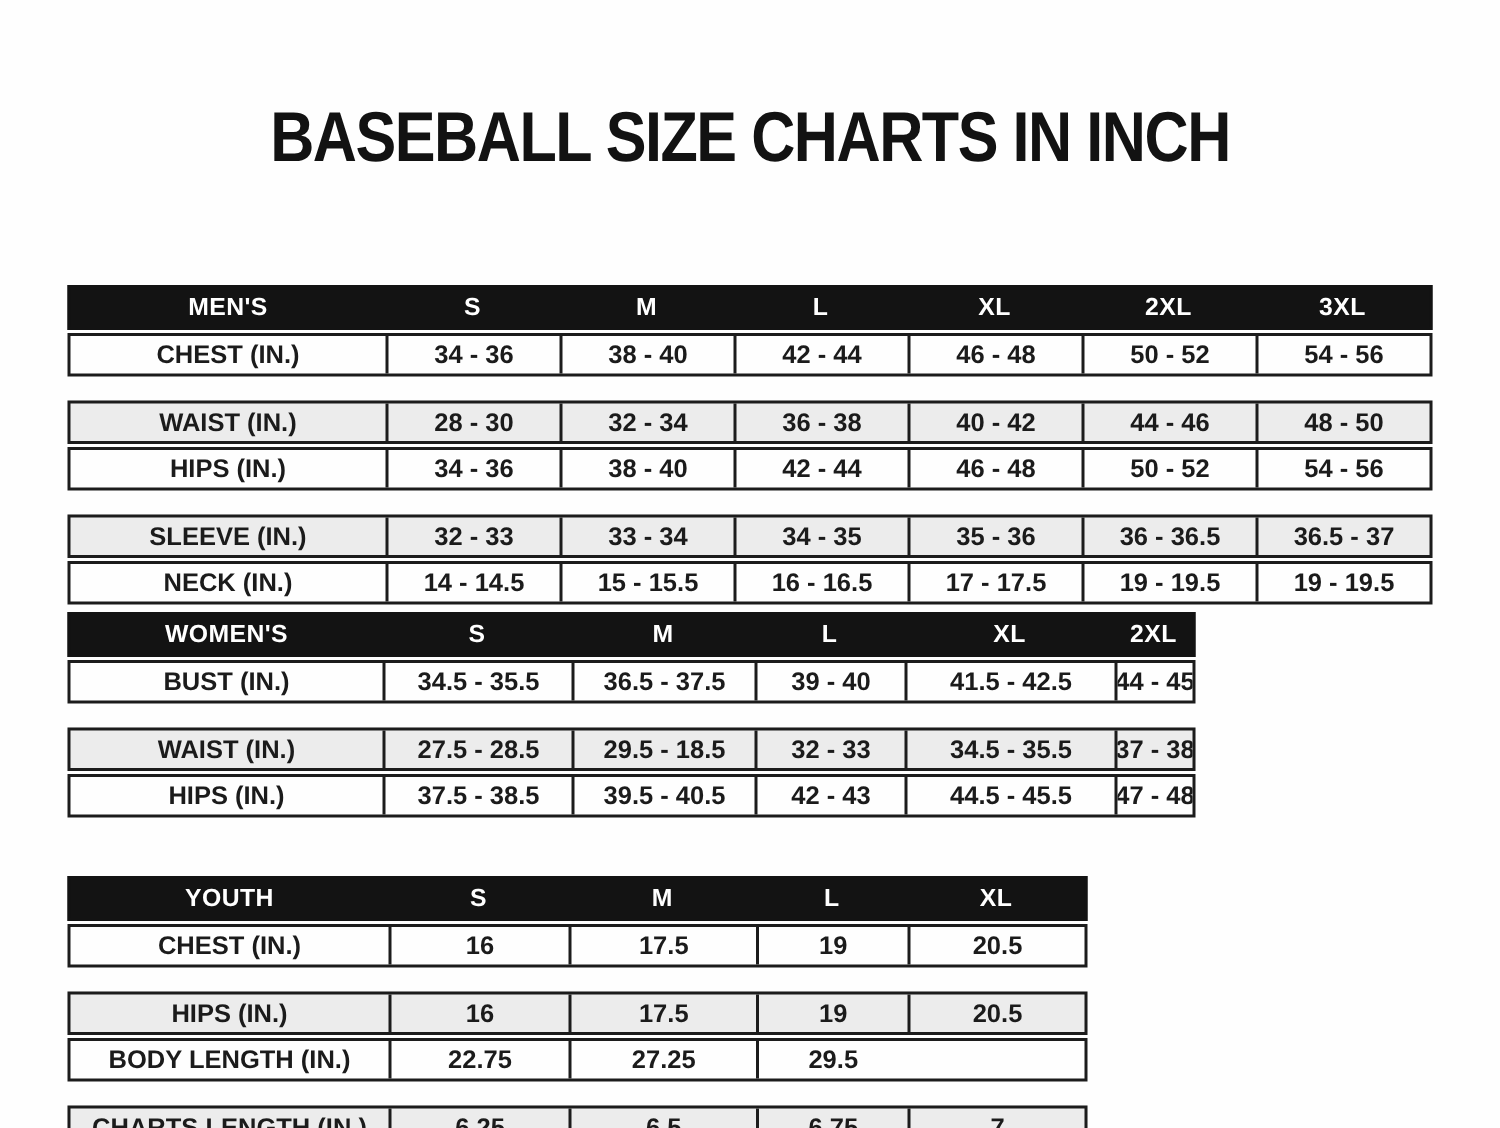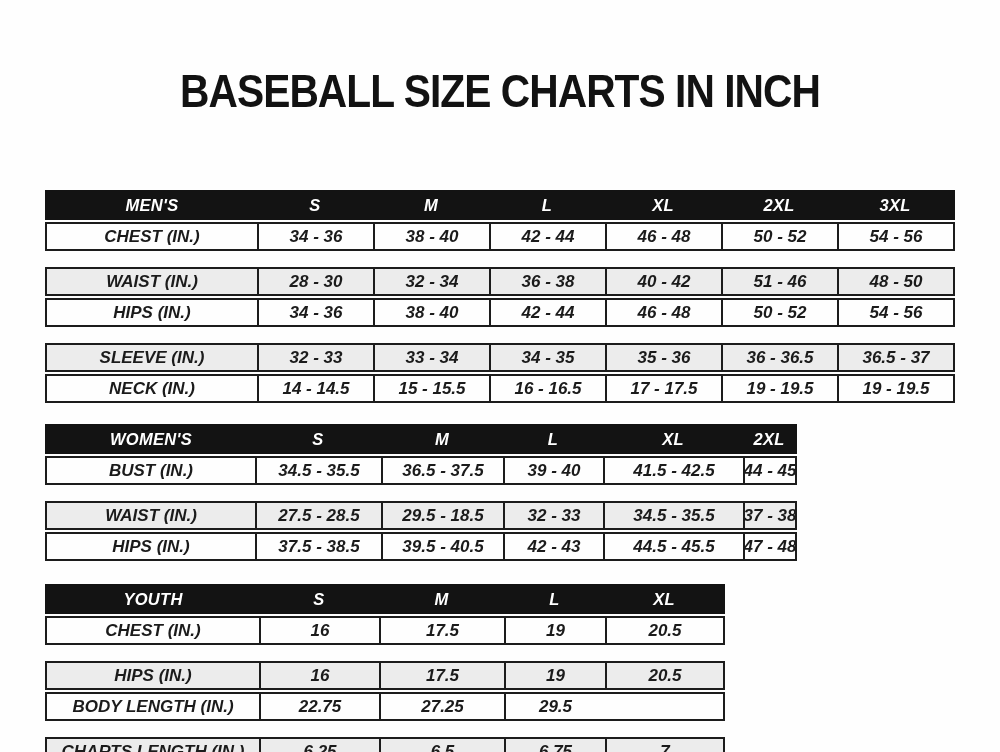--- a/index.html
+++ b/index.html
@@ -38,24 +38,23 @@
     font-size: 42px;
     line-height: 1;
     font-weight: bold;
     letter-spacing: -1px;
     color: #121212;
     transform: scale(0.97, 1.12);
     transform-origin: 50% 0;
   }
   .size-table {
     position: absolute;
-    font-style: italic;
   }
   #table-mens   { left: 45px; top: 190px; width: 910px; }
-  #table-womens { left: 45px; top: 424px; width: 752px; }
+  #table-womens { left: 45px; top: 408px; width: 752px; }
   #table-youth  { left: 45px; top: 584px; width: 680px; }
 
   .t-row {
     display: grid;
     height: 29px;
     box-sizing: border-box;
     border: 2px solid var(--border);
     margin-bottom: 2px;
     background: var(--row-bg);
   }
@@ -111,21 +110,21 @@
         <div class="cell">46 - 48</div>
         <div class="cell">50 - 52</div>
         <div class="cell">54 - 56</div>
       </div>
       <div class="t-row alt">
         <div class="cell labelcol">WAIST (IN.)</div>
         <div class="cell">28 - 30</div>
         <div class="cell">32 - 34</div>
         <div class="cell">36 - 38</div>
         <div class="cell">40 - 42</div>
-        <div class="cell">51 - 46</div>
+        <div class="cell">44 - 46</div>
         <div class="cell">48 - 50</div>
       </div>
       <div class="t-row">
         <div class="cell labelcol">HIPS (IN.)</div>
         <div class="cell">34 - 36</div>
         <div class="cell">38 - 40</div>
         <div class="cell">42 - 44</div>
         <div class="cell">46 - 48</div>
         <div class="cell">50 - 52</div>
         <div class="cell">54 - 56</div>

